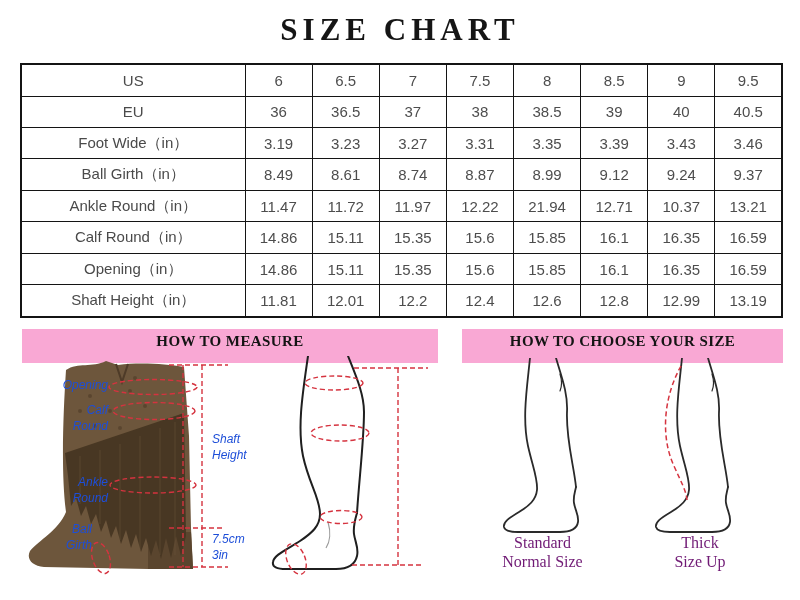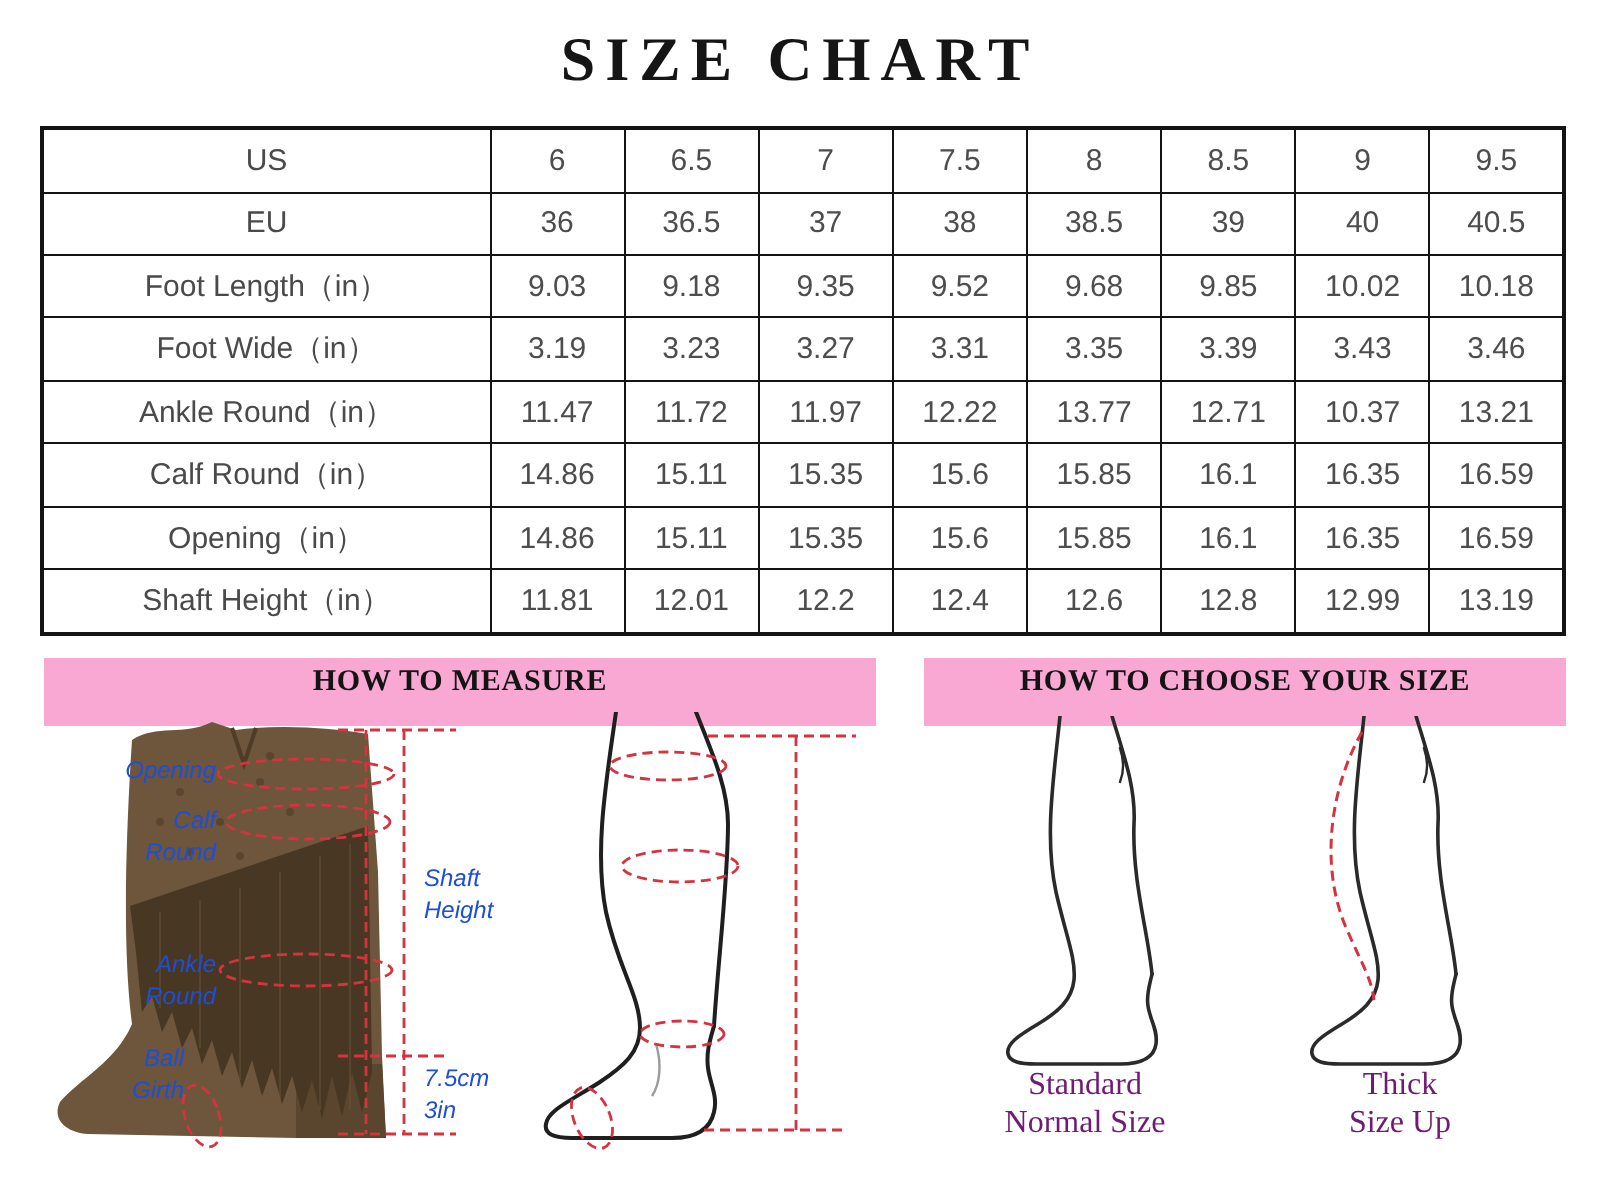--- a/index.html
+++ b/index.html
@@ -61,48 +61,48 @@
           <td>36</td>
           <td>36.5</td>
           <td>37</td>
           <td>38</td>
           <td>38.5</td>
           <td>39</td>
           <td>40</td>
           <td>40.5</td>
         </tr>
         <tr>
-          <td class="row-label">Foot Length（in）</td>
-          <td>9.03</td>
-          <td>9.18</td>
-          <td>9.35</td>
-          <td>9.52</td>
-          <td>9.68</td>
-          <td>9.85</td>
-          <td>10.02</td>
-          <td>10.18</td>
-        </tr>
-        <tr>
           <td class="row-label">Foot Wide（in）</td>
           <td>3.19</td>
           <td>3.23</td>
           <td>3.27</td>
           <td>3.31</td>
           <td>3.35</td>
           <td>3.39</td>
           <td>3.43</td>
           <td>3.46</td>
         </tr>
         <tr>
+          <td class="row-label">Ball Girth（in）</td>
+          <td>8.49</td>
+          <td>8.61</td>
+          <td>8.74</td>
+          <td>8.87</td>
+          <td>8.99</td>
+          <td>9.12</td>
+          <td>9.24</td>
+          <td>9.37</td>
+        </tr>
+        <tr>
           <td class="row-label">Ankle Round（in）</td>
           <td>11.47</td>
           <td>11.72</td>
           <td>11.97</td>
           <td>12.22</td>
-          <td>13.77</td>
+          <td>21.94</td>
           <td>12.71</td>
           <td>10.37</td>
           <td>13.21</td>
         </tr>
         <tr>
           <td class="row-label">Calf Round（in）</td>
           <td>14.86</td>
           <td>15.11</td>
           <td>15.35</td>
           <td>15.6</td>

